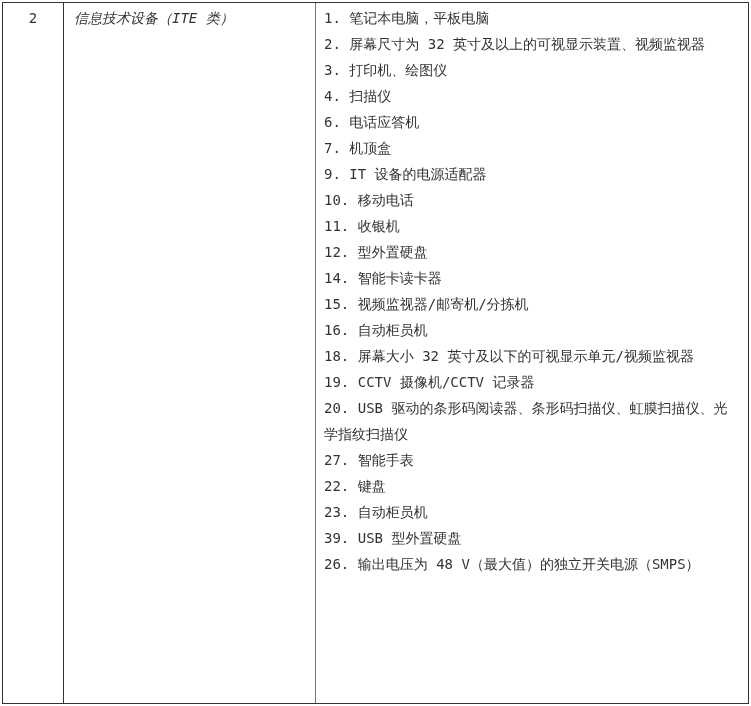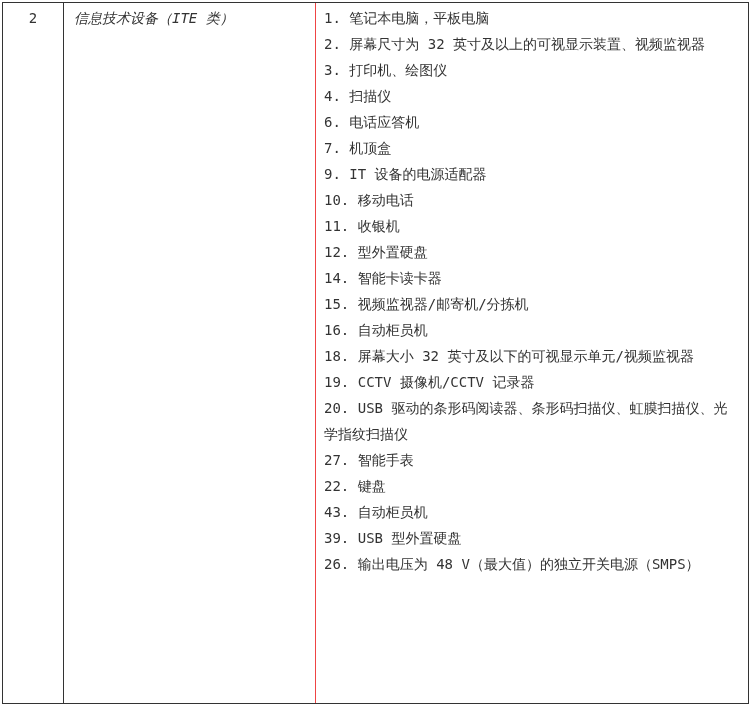--- a/index.html
+++ b/index.html
@@ -90,19 +90,19 @@
         <div class="item-line"><span class="item-num">11.</span> <span>收银机</span></div>
         <div class="item-line"><span class="item-num">12.</span> <span>型外置硬盘</span></div>
         <div class="item-line"><span class="item-num">14.</span> <span>智能卡读卡器</span></div>
         <div class="item-line"><span class="item-num">15.</span> <span>视频监视器/邮寄机/分拣机</span></div>
         <div class="item-line"><span class="item-num">16.</span> <span>自动柜员机</span></div>
         <div class="item-line"><span class="item-num">18.</span> <span>屏幕大小 32 英寸及以下的可视显示单元/视频监视器</span></div>
         <div class="item-line"><span class="item-num">19.</span> <span>CCTV 摄像机/CCTV 记录器</span></div>
         <div class="item-line"><span class="item-num">20.</span> <span>USB 驱动的条形码阅读器、条形码扫描仪、虹膜扫描仪、光学指纹扫描仪</span></div>
         <div class="item-line"><span class="item-num">27.</span> <span>智能手表</span></div>
         <div class="item-line"><span class="item-num">22.</span> <span>键盘</span></div>
-        <div class="item-line"><span class="item-num">43.</span> <span>自动柜员机</span></div>
+        <div class="item-line"><span class="item-num">23.</span> <span>自动柜员机</span></div>
         <div class="item-line"><span class="item-num">39.</span> <span>USB 型外置硬盘</span></div>
         <div class="item-line"><span class="item-num">26.</span> <span>输出电压为 48 V（最大值）的独立开关电源（SMPS）</span></div>
       </div>
 
   </div>
 </div>
 
 </body></html>

